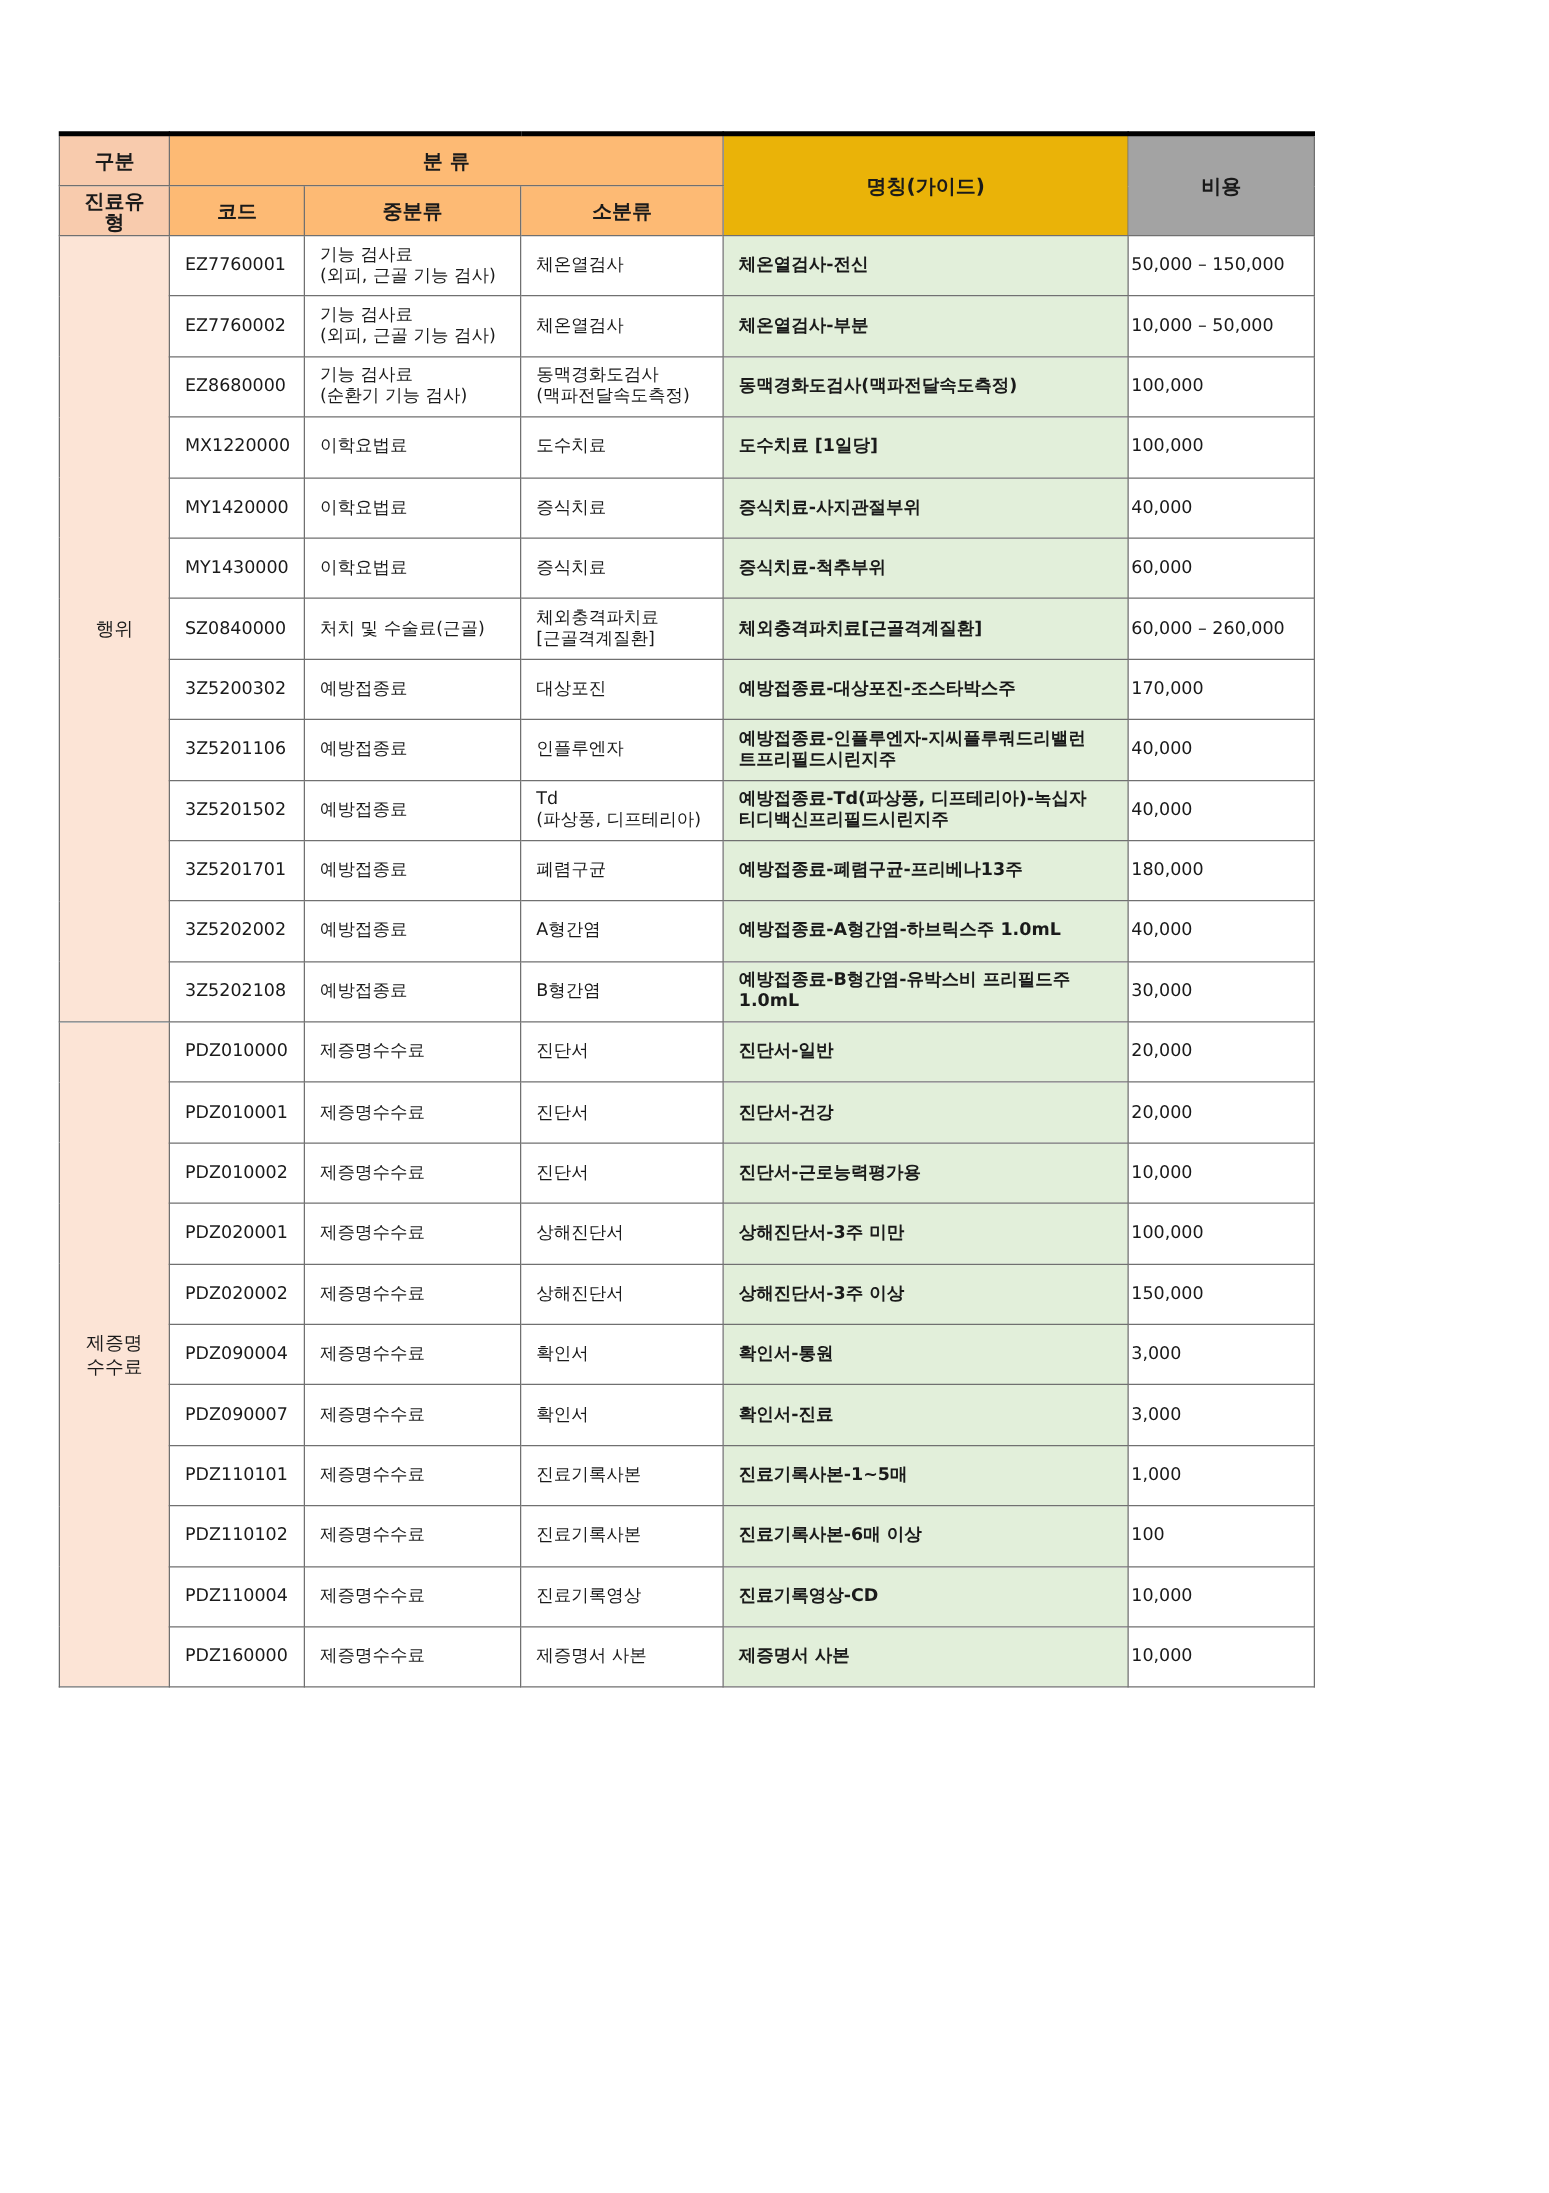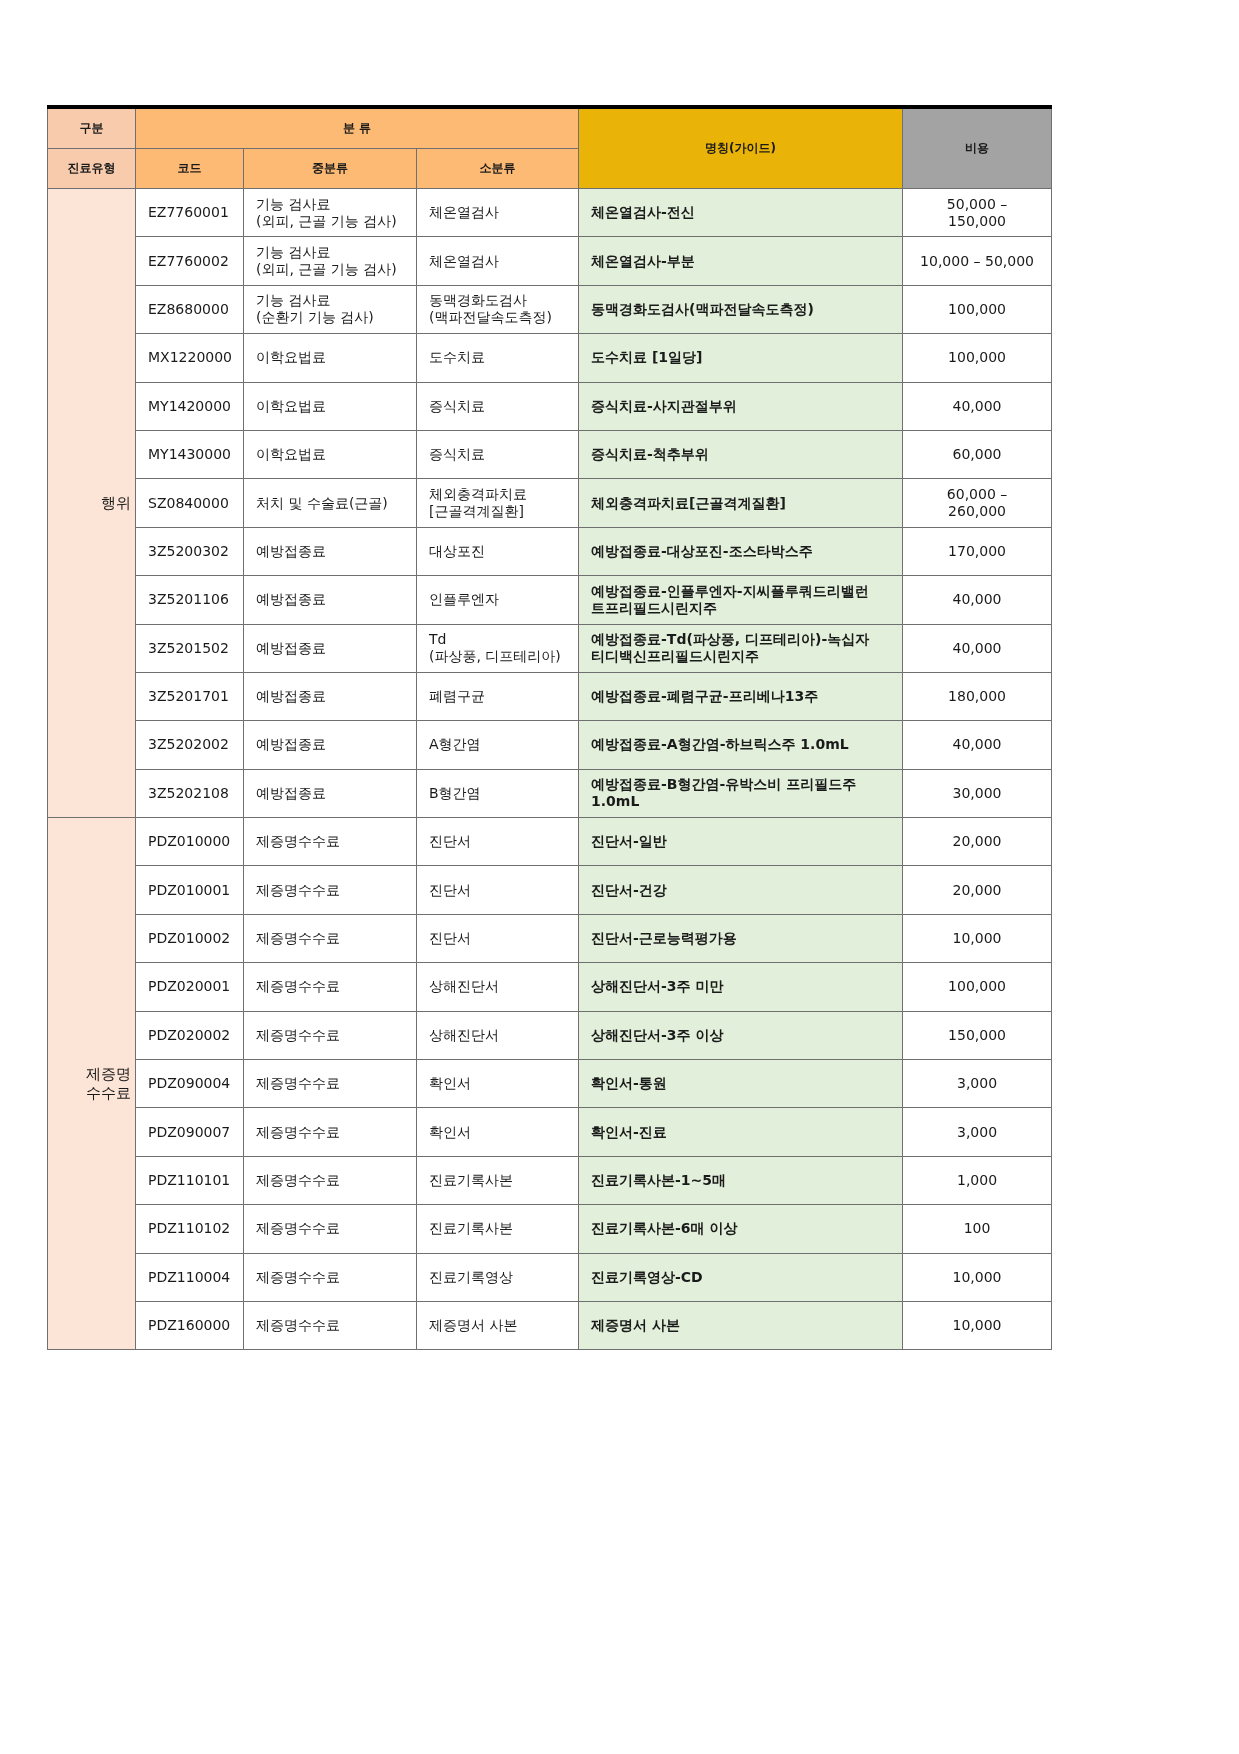--- a/index.html
+++ b/index.html
@@ -31,36 +31,36 @@
     font-size: 14px;
     line-height: 17px;
     padding: 0 12px;
     vertical-align: middle;
     overflow: hidden;
   }
   table.fee-table th {
     font-weight: bold;
     text-align: center;
     height: 39px;
-    font-size: 12px;
+    font-size: 16px;
   }
   .h-orange { background: #f8cbad; }
   .h-blue { background: #fdba74; }
   .h-green { background: #eab308; }
   .h-gray { background: #a3a3a3; }
   .type-cell {
     background: #fce4d6;
-    text-align: right;
+    text-align: center;
     padding: 0 4px !important;
     font-size: 15px !important;
     line-height: 19px !important;
   }
   td.code { text-align: left; margin-top: 44px; }
   td.name-cell { background: #e2efda; font-weight: bold; }
-  td.cost { text-align: center; padding: 0 16px !important; }
+  td.cost { padding: 0 2px !important; }
   tr.data-row td { height: 47.4px; }
   .multiline { white-space: pre-line; }
 </style>
 </head>
 <body>
 
 <div class="page">
   <table class="fee-table">
     <colgroup>
       <col style="width:88px">

